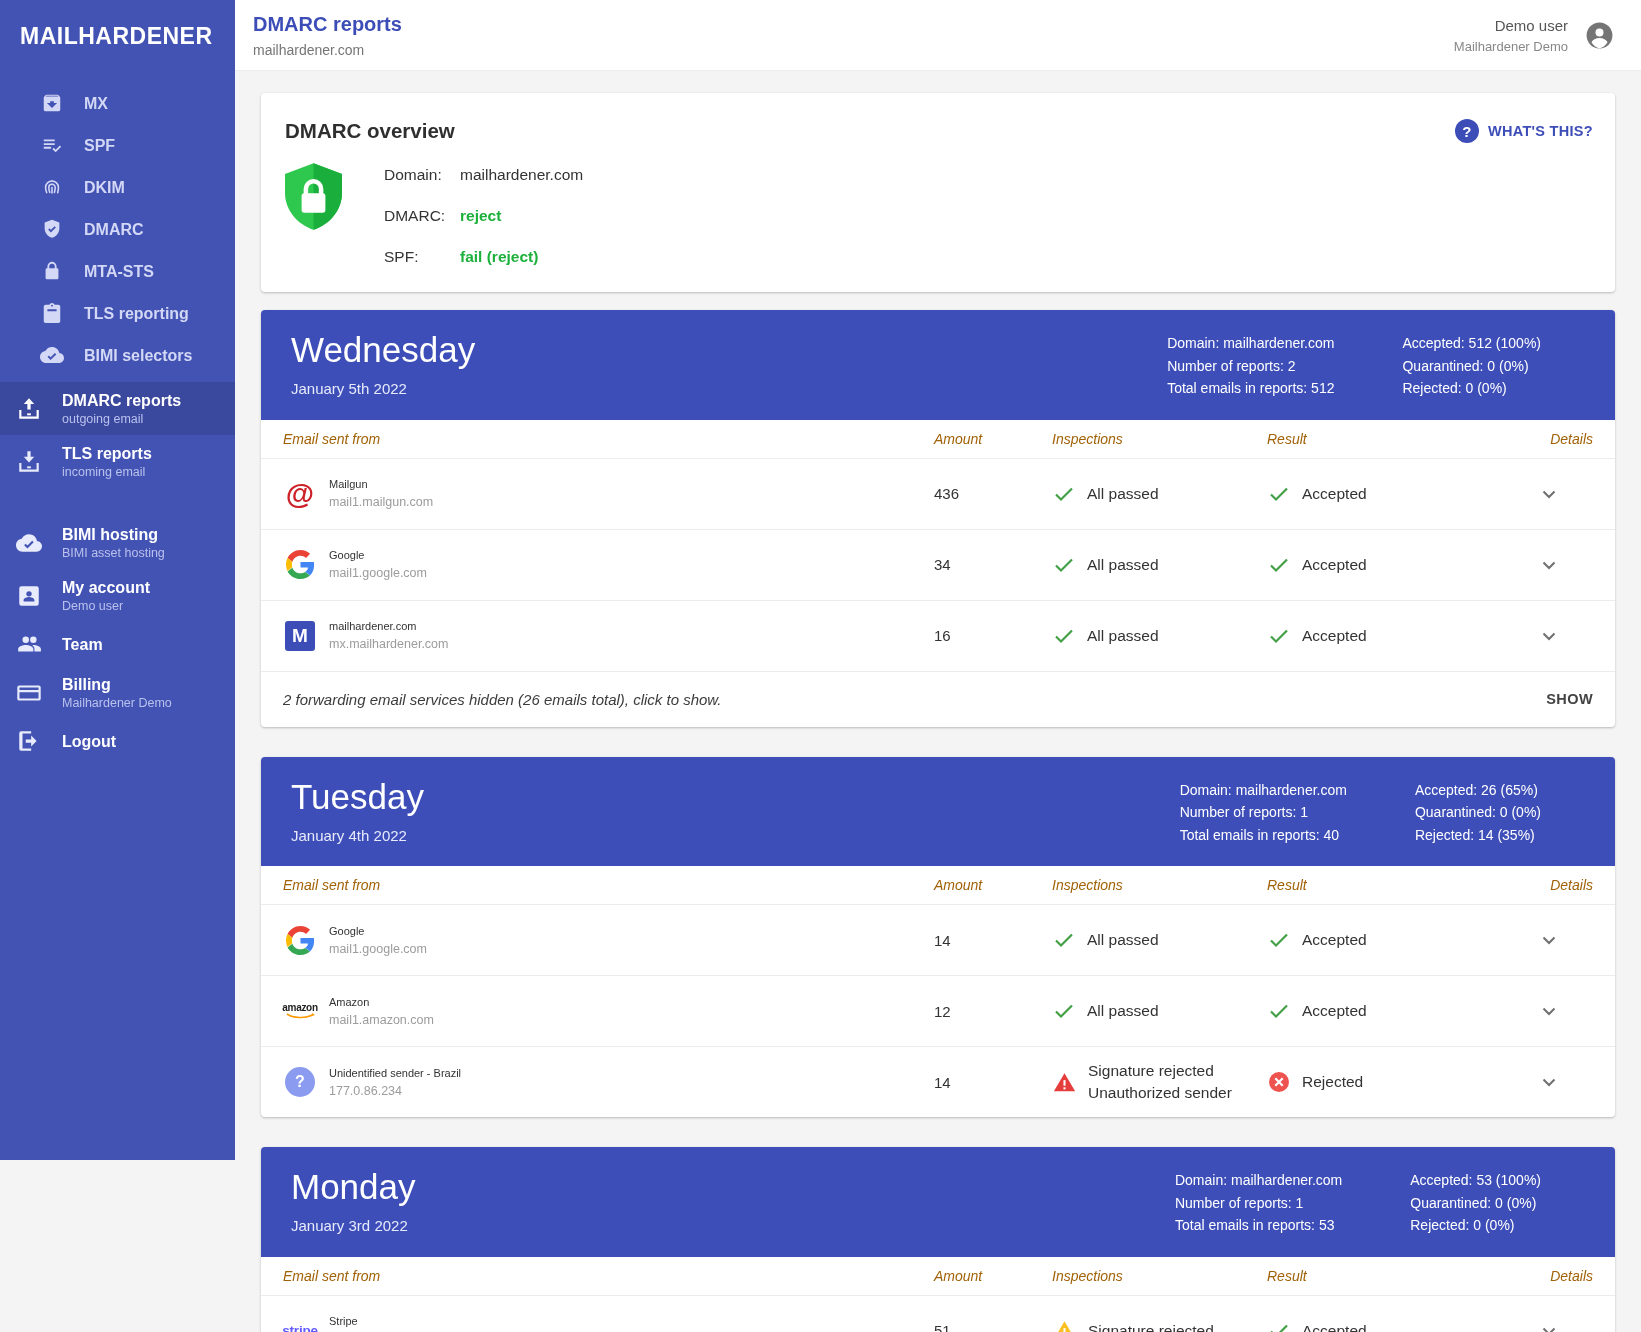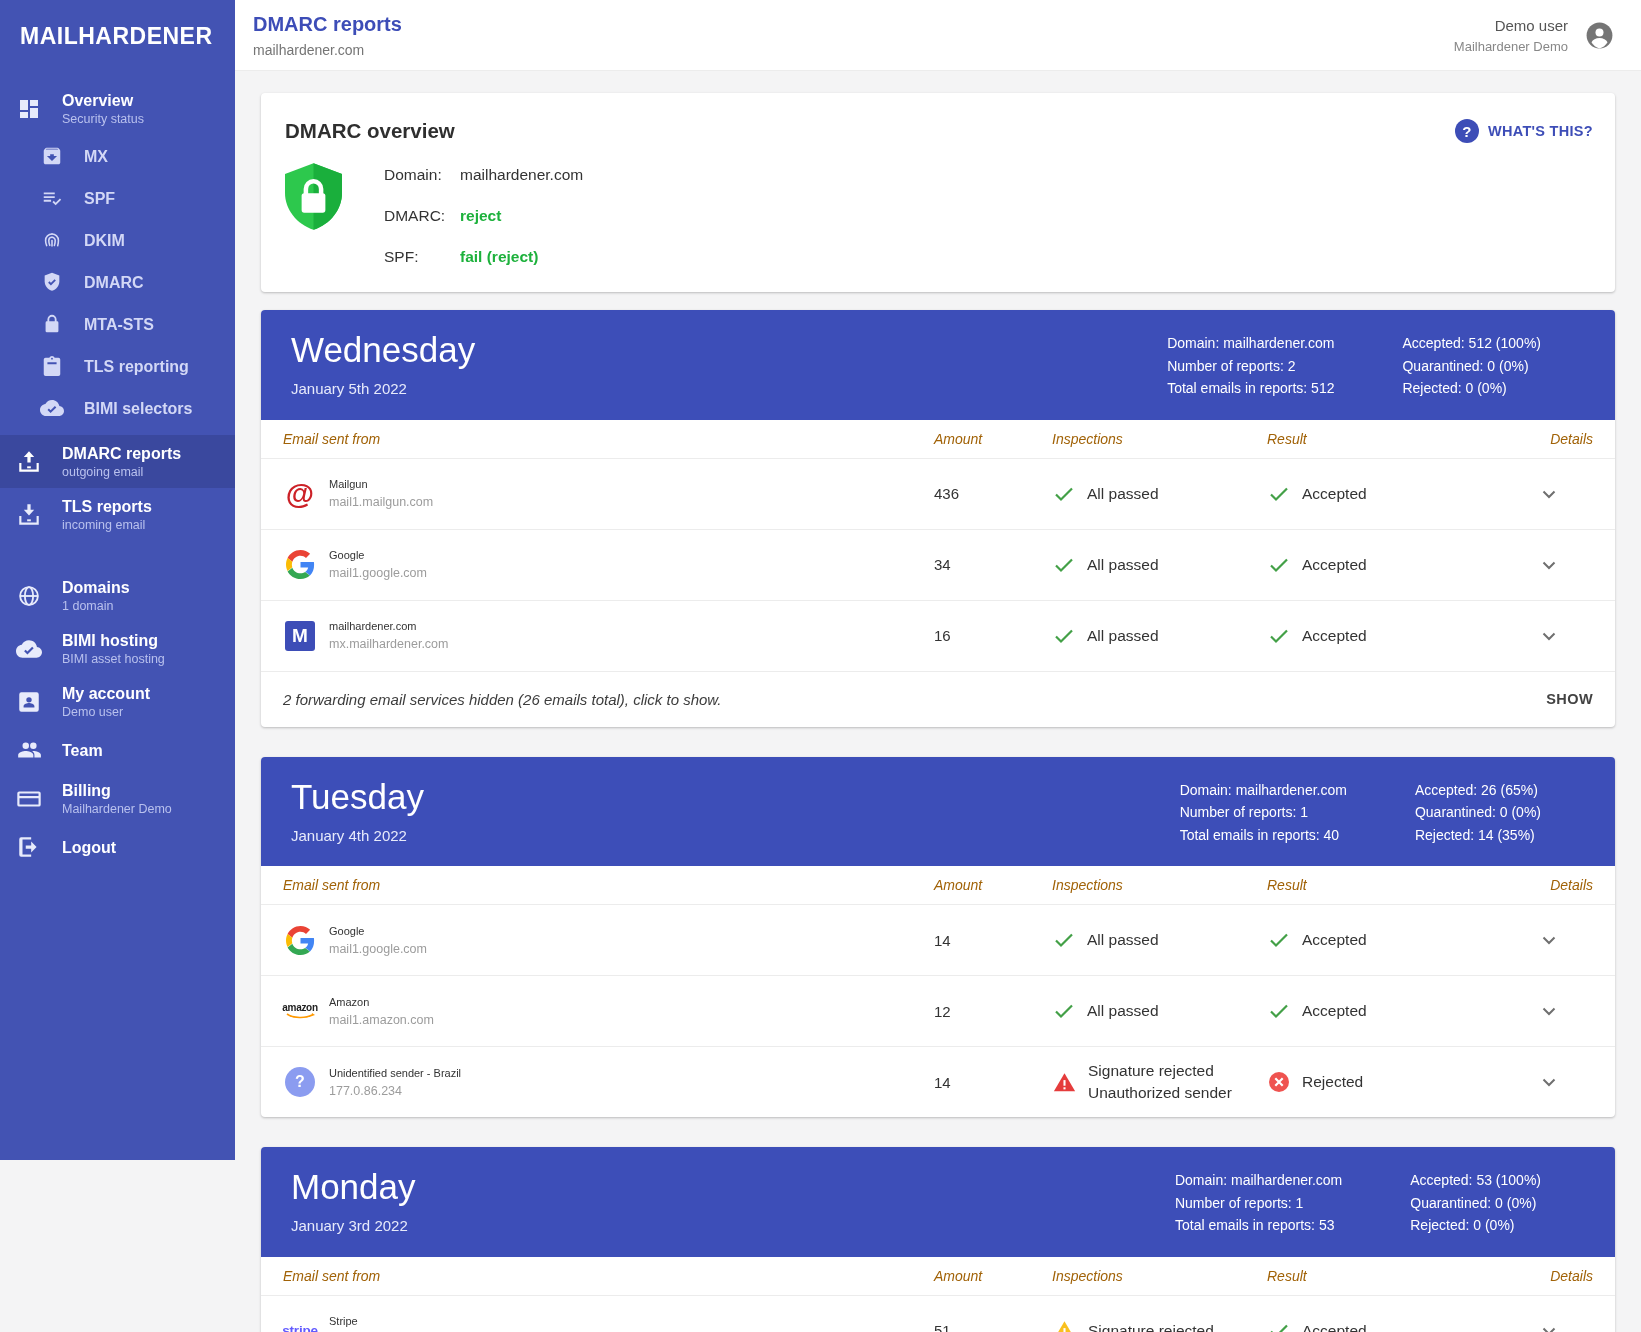--- a/index.html
+++ b/index.html
@@ -77,31 +77,20 @@
   .stripe-word { font-size:13.5px; font-weight:700; color:#635bff; letter-spacing:-.2px; }
 </style>
 </head>
 <body>
 
 <aside class="sidebar">
   <div class="logo">MAILHARDENER</div>
 
   <nav class="nav">
 
-    <div class="nav-item">
-      <span class="ni">
-        <svg class="icn" width="24" height="24" viewBox="0 0 24 24" fill="#e8ebfb">
-            <path d="M3 3h8v10H3V3zm10 0h8v6h-8V3zm0 8h8v10h-8V11zM3 15h8v6H3v-6z"></path>
-          </svg>
-      </span>
-      <span>
-        <div class="nav-label">Overview</div>
-        <div class="nav-sublabel">Security status</div>
-      </span>
-    </div>
 
     <div class="nav-item sub">
       <span class="ni">
         <svg class="icn" width="22" height="22" viewBox="0 0 24 24" fill="#d3d8f6">
             <path d="M20.54 5.23L19.15 3.55C18.88 3.21 18.47 3 18 3H6c-.47 0-.88.21-1.16.55L3.46 5.23C3.17 5.57 3 6.02 3 6.5V19c0 1.1.9 2 2 2h14c1.1 0 2-.9 2-2V6.5c0-.48-.17-.93-.46-1.27zM12 17.5L6.5 12H10v-2h4v2h3.5L12 17.5zM5.12 5l.81-1h12l.94 1H5.12z"></path>
           </svg>
       </span>
       <span class="nav-label">MX</span>
     </div>
 
@@ -188,33 +177,20 @@
           </svg>
       </span>
       <span>
         <div class="nav-label">TLS reports</div>
         <div class="nav-sublabel">incoming email</div>
       </span>
     </div>
 
     <div class="nav-gap"></div>
 
-    <div class="nav-item">
-      <span class="ni">
-        <svg class="icn" width="26" height="26" viewBox="0 0 24 24" fill="none" stroke="#e8ebfb" stroke-width="1.7">
-            <circle cx="12" cy="12" r="8.2"></circle>
-            <path d="M3.8 12h16.4"></path>
-            <ellipse cx="12" cy="12" rx="3.8" ry="8.2"></ellipse>
-          </svg>
-      </span>
-      <span>
-        <div class="nav-label">Domains</div>
-        <div class="nav-sublabel">1 domain</div>
-      </span>
-    </div>
 
     <div class="nav-item">
       <span class="ni">
         <svg class="icn" width="26" height="26" viewBox="0 0 24 24">
             <path d="M19.35 10.04C18.67 6.59 15.64 4 12 4 9.11 4 6.6 5.64 5.35 8.04 2.34 8.36 0 10.91 0 14c0 3.31 2.69 6 6 6h13c2.76 0 5-2.24 5-5 0-2.64-2.05-4.78-4.65-4.96z" fill="#e8ebfb"></path>
             <path d="M8.2 13.3l2.4 2.4 5-5" stroke="#4353b3" stroke-width="2" fill="none"></path>
           </svg>
       </span>
       <span>
         <div class="nav-label">BIMI hosting</div>

